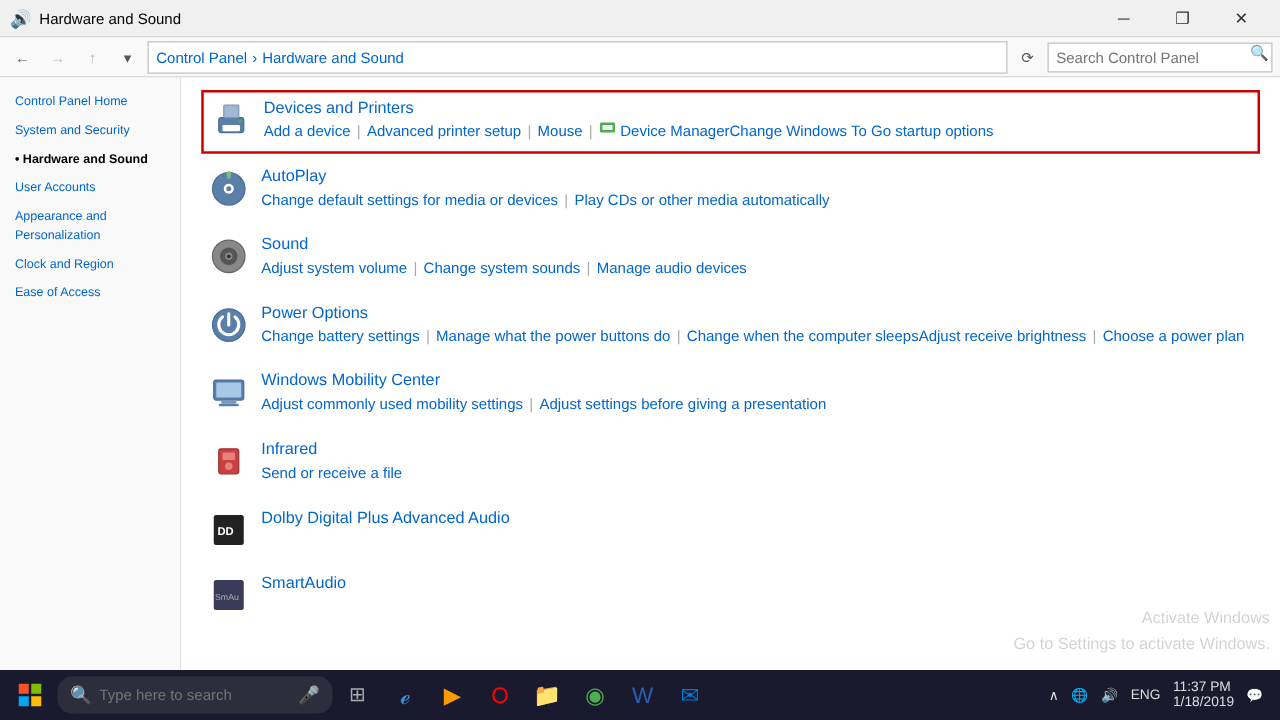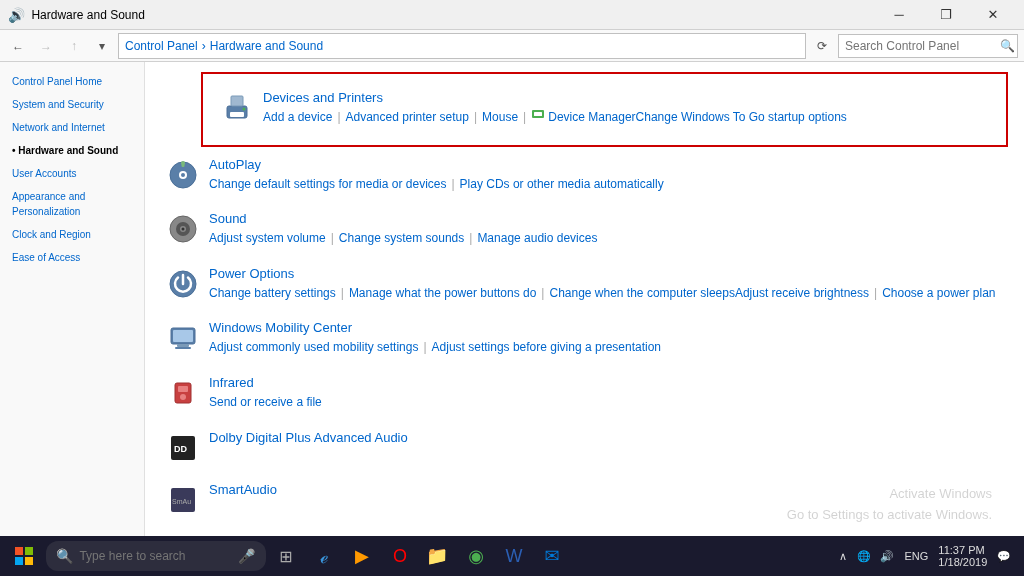--- a/index.html
+++ b/index.html
@@ -50,21 +50,21 @@
       display: flex; align-items: center;
       padding: 12px 6px;
       font-size: 12px;
       color: #000;
     }
     .breadcrumb-bar span { color: #0066cc; cursor: pointer; }
     .breadcrumb-sep { margin: 0 4px; color: #555; }
     .search-box {
       width: 180px; height: 24px;
       border: 1px solid #c0c0c0;
-      display: flex; align-items: center;
+      display: flex; 
       padding: 0 6px;
       background: #fff;
     }
     .search-box input {
       border: none; outline: none; font-size: 12px;
       flex: 1; background: transparent; color: #888;
     }
 
     
     .main-layout {
@@ -107,22 +107,21 @@
 
     
     .cat-item {
       display: flex;
       align-items: flex-start;
       padding: 6px 4px;
       margin-bottom: 4px;
     }
     .cat-item.highlighted {
       border: 2px solid #cc0000;
-      padding: 16px;
-      margin-left: 40px;
+      padding: 4px;
     }
     .cat-icon {
       width: 36px; height: 36px;
       flex-shrink: 0;
       margin-right: 8px;
       display: flex; align-items: center; justify-content: center;
     }
     .cat-info { flex: 1; }
     .cat-title {
       font-size: 13px;
@@ -184,21 +183,21 @@
     .taskbar-tray {
       display: flex; align-items: center;
       gap: 4px; padding: 0 6px;
       font-size: 11px; color: #ccc;
     }
     .tray-item { cursor: pointer; padding: 2px 3px; font-size: 11px; color: #ddd; }
 
     
     .activate-watermark {
       position: fixed;
-      bottom: 50px; right: 32px;
+      bottom: 50px; right: 8px;
       color: rgba(0,0,0,0.18);
       font-size: 13px;
       text-align: right;
       pointer-events: none;
       line-height: 1.6;
     }
   </style>
 </head>
 <body>
 
@@ -227,21 +226,20 @@
     <input type="text" placeholder="Search Control Panel" style="">
     <span>🔍</span>
   </div>
 </div>
 
 <div class="main-layout">
 
   <div class="sidebar">
     <div class="sidebar-item">Control Panel Home</div>
     <div class="sidebar-item">System and Security</div>
-    <div class="sidebar-item">Network and Internet</div>
     <div class="sidebar-item active">Hardware and Sound</div>
     <div class="sidebar-item">User Accounts</div>
     <div class="sidebar-item">Appearance and Personalization</div>
     <div class="sidebar-item">Clock and Region</div>
     <div class="sidebar-item">Ease of Access</div>
   </div>
 
   <div class="content">
 
     <div class="cat-item highlighted">

